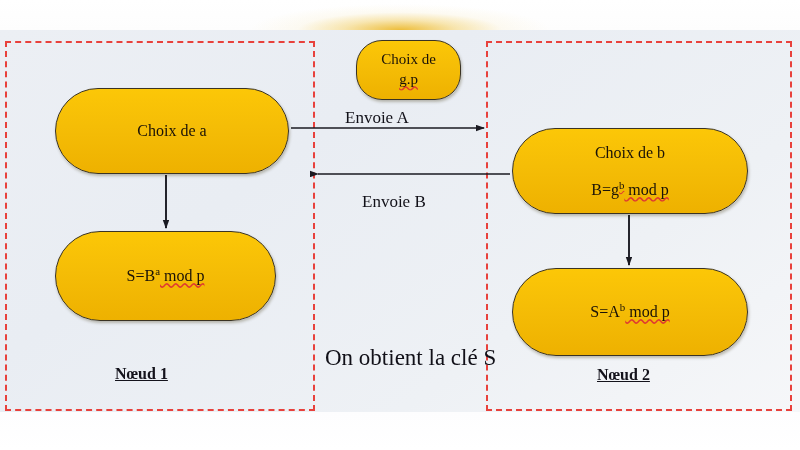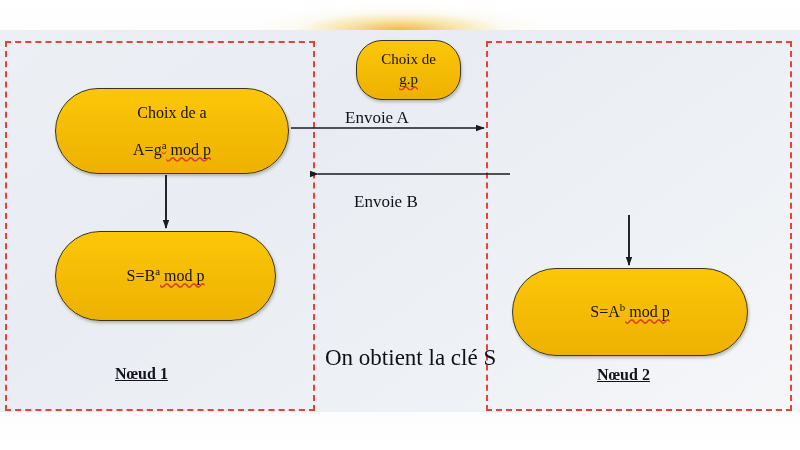--- a/index.html
+++ b/index.html
@@ -73,21 +73,21 @@
     text-underline-offset:1px;
   }
 
   
   .edge-label{
     position:absolute;
     font-family:"Liberation Serif", serif;
     font-size:17px;color:#111018;white-space:nowrap;
   }
   #label-envoie-a{left:345px;top:108px;text-align:right;}
-  #label-envoie-b{left:354px;top:192px;}
+  #label-envoie-b{left:362px;top:192px;}
   #label-cle{left:325px;top:345px;font-size:23px;}
 
   .node-label{
     position:absolute;font-family:"Liberation Serif", serif;
     font-weight:bold;font-size:16px;color:#14131c;white-space:nowrap;text-decoration:underline;
   }
   #label-noeud-1{left:115px;top:365px;}
   #label-noeud-2{left:597px;top:366px;}
 
   svg.arrows{position:absolute;left:0;top:0;width:800px;height:450px;pointer-events:none;}
@@ -123,27 +123,30 @@
     <line x1="629" y1="215" x2="629" y2="265" stroke="#1a1a22" stroke-width="1.9" marker-end="url(#ah)"></line>
   </svg>
 
   <div class="proc roundrect" id="box-choix-gp">
     <span class="ln">Choix de</span>
     <span class="ln sq">g.p</span>
   </div>
 
   <div class="proc stadium" id="box-choix-a">
     <span class="ln">Choix de a</span>
-    <span class="ln"><span>A=g</span><sup class="sq">a</sup><span class="sq"> mod p</span></span>
   </div>
 
   <div class="proc stadium" id="box-s-ba">
     <span class="ln"><span>S=B</span><sup>a</sup><span class="sq"> mod p</span></span>
   </div>
 
+  <div class="proc stadium" id="box-choix-b">
+    <span class="ln">Choix de b</span>
+    <span class="ln"><span>B=g</span><sup class="sq">b</sup><span class="sq"> mod p</span></span>
+  </div>
 
   <div class="proc stadium" id="box-s-ab">
     <span class="ln"><span>S=A</span><sup>b</sup><span class="sq"> mod p</span></span>
   </div>
 
   <div class="edge-label" id="label-envoie-a">Envoie A</div>
   <div class="edge-label" id="label-envoie-b">Envoie B</div>
   <div class="edge-label" id="label-cle">On obtient la clé S</div>
 
   <div class="node-label" id="label-noeud-1">Nœud  1</div>

